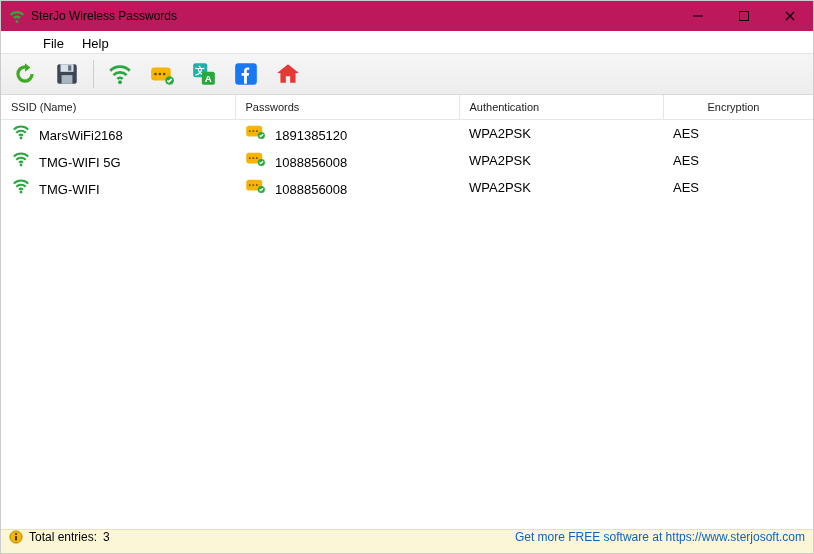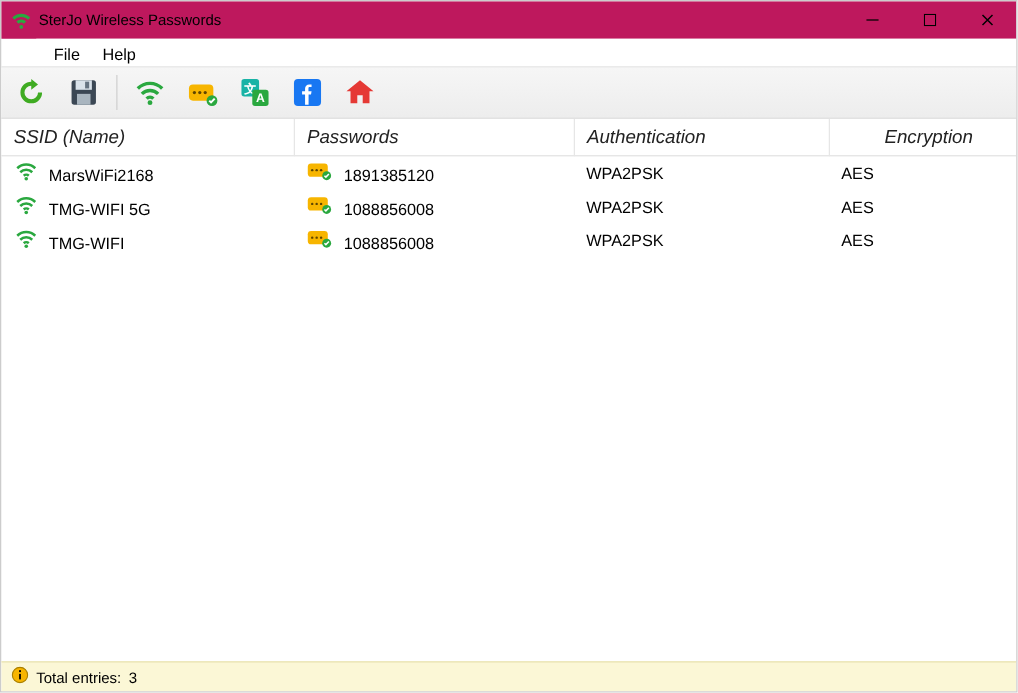--- a/index.html
+++ b/index.html
@@ -50,42 +50,40 @@
       width: 36px; height: 34px;
       display: flex; align-items: center; justify-content: center;
       border-radius: 3px;
     }
     .tool-sep { width: 1px; height: 28px; background: #cfcfcf; margin: 0 2px; }
     .table-wrap { flex: 1; overflow: auto; }
     table { width: 100%; border-collapse: collapse; table-layout: fixed; }
     thead th {
       text-align: left;
       font-weight: normal;
-      font-size: 15px;
+      font-size: 11px;
       padding: 6px 10px;
       border-right: 1px solid #e6e6e6;
       border-bottom: 1px solid #e6e6e6;
       background: #fff;
       color: #222;
-      font-style: italic;
     }
     thead th:last-child { border-right: none; padding-left: 44px; }
     tbody td {
       padding: 4px 10px;
       font-size: 13px;
       vertical-align: middle;
       height: 26px;
     }
     .cell-with-icon { display: flex; align-items: flex-end; gap: 8px; }
     .status-bar {
       height: 24px;
       background: #fbf7d6;
       border-top: 1px solid #e8e2b0;
       display: flex;
-      align-items: center;
       padding: 0 8px;
       font-size: 12px;
       gap: 6px;
     }
     .status-bar .spacer { flex: 1; }
     .status-link { color: #0b63c4; cursor: pointer; }
     .col-ssid { width: 234px; }
     .col-pass { width: 224px; }
     .col-auth { width: 204px; }
     .col-enc  { width: auto; }
@@ -278,13 +276,14 @@
   <span>
     <svg width="14" height="14" viewBox="0 0 16 16">
         <circle cx="8" cy="8" r="7" fill="#f7b500" stroke="#a87f00" stroke-width="1"></circle>
         <rect x="7.2" y="7" width="1.6" height="5" fill="#000"></rect>
         <circle cx="8" cy="4.5" r="1" fill="#000"></circle>
       </svg>
   </span>
   <span>Total entries:</span>
     <span>3</span>
   <span class="spacer"></span>
+  <span class="status-link">Get more FREE software at https://www.sterjosoft.com</span>
 </div>
 
 </body></html>

